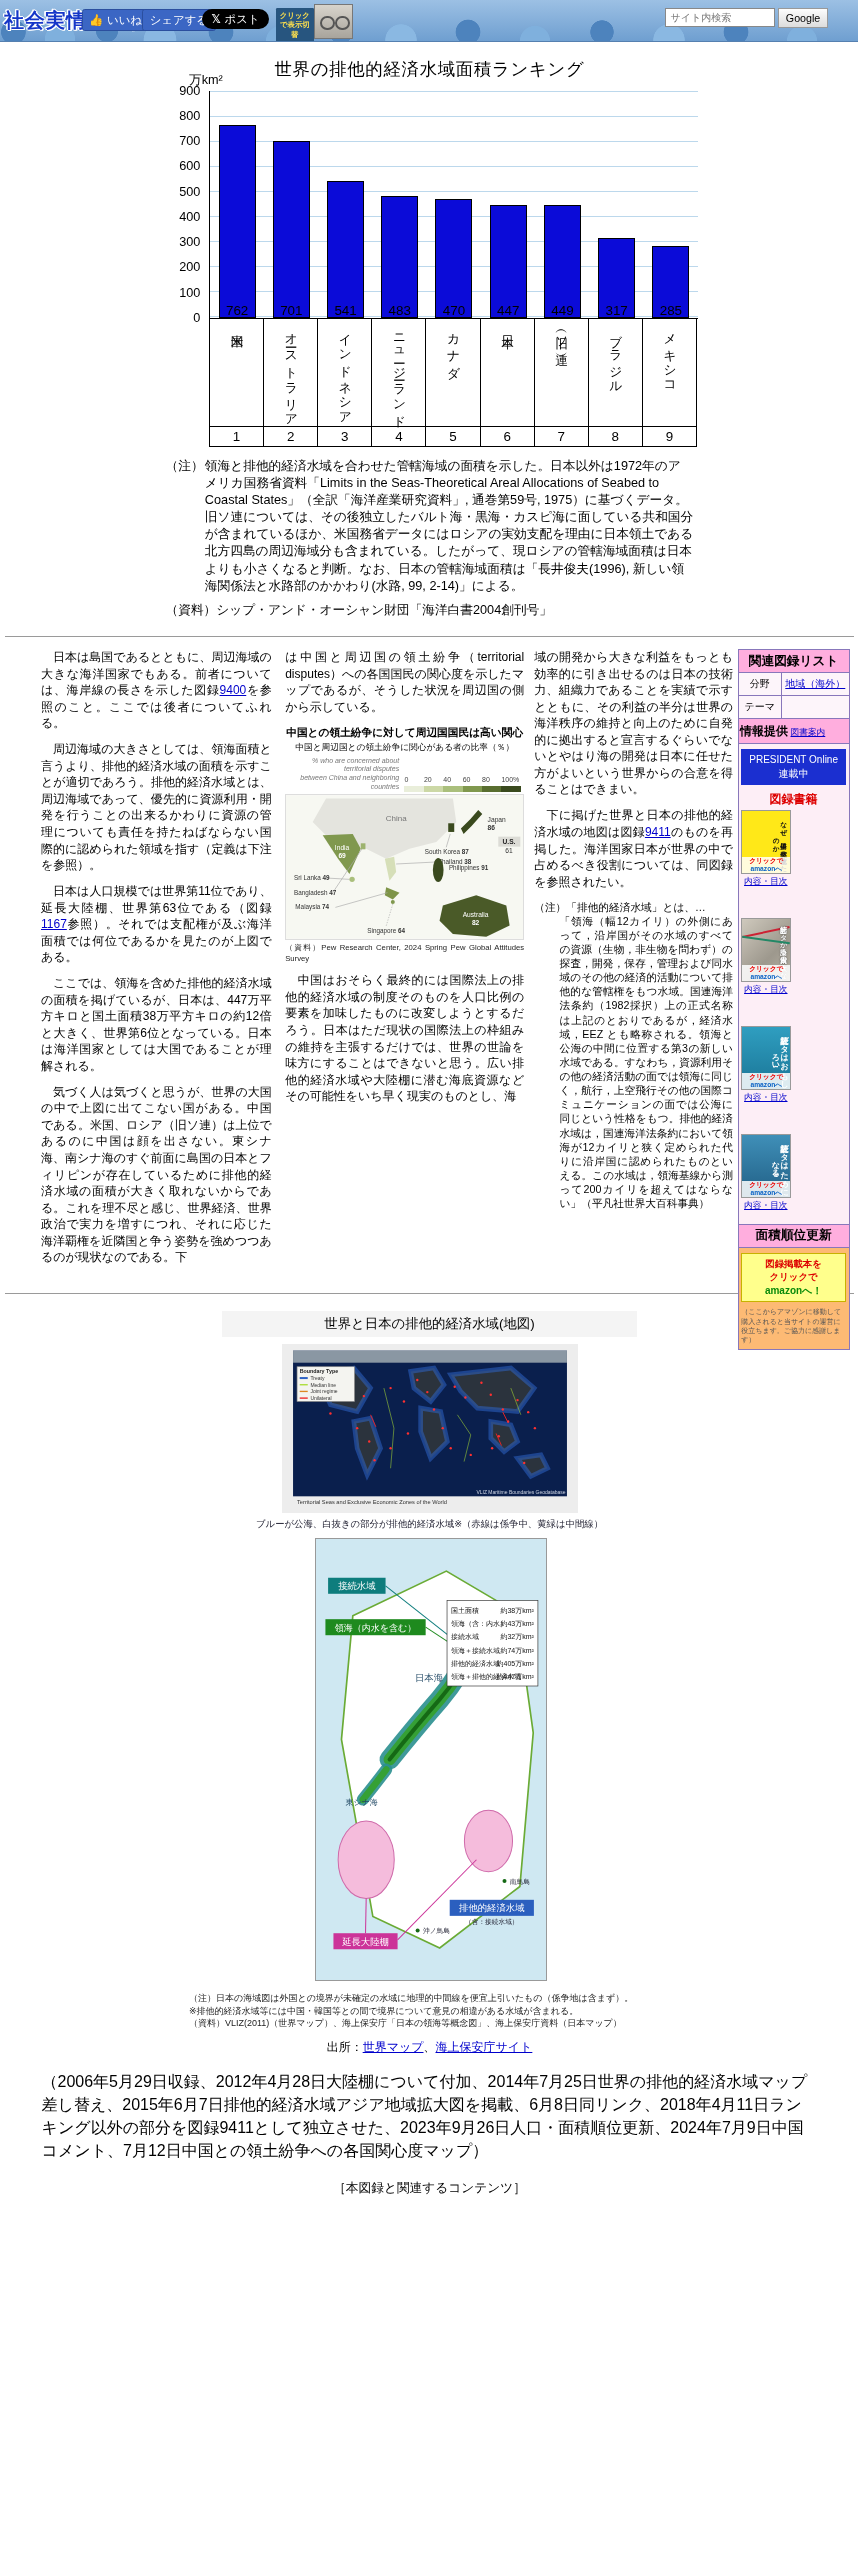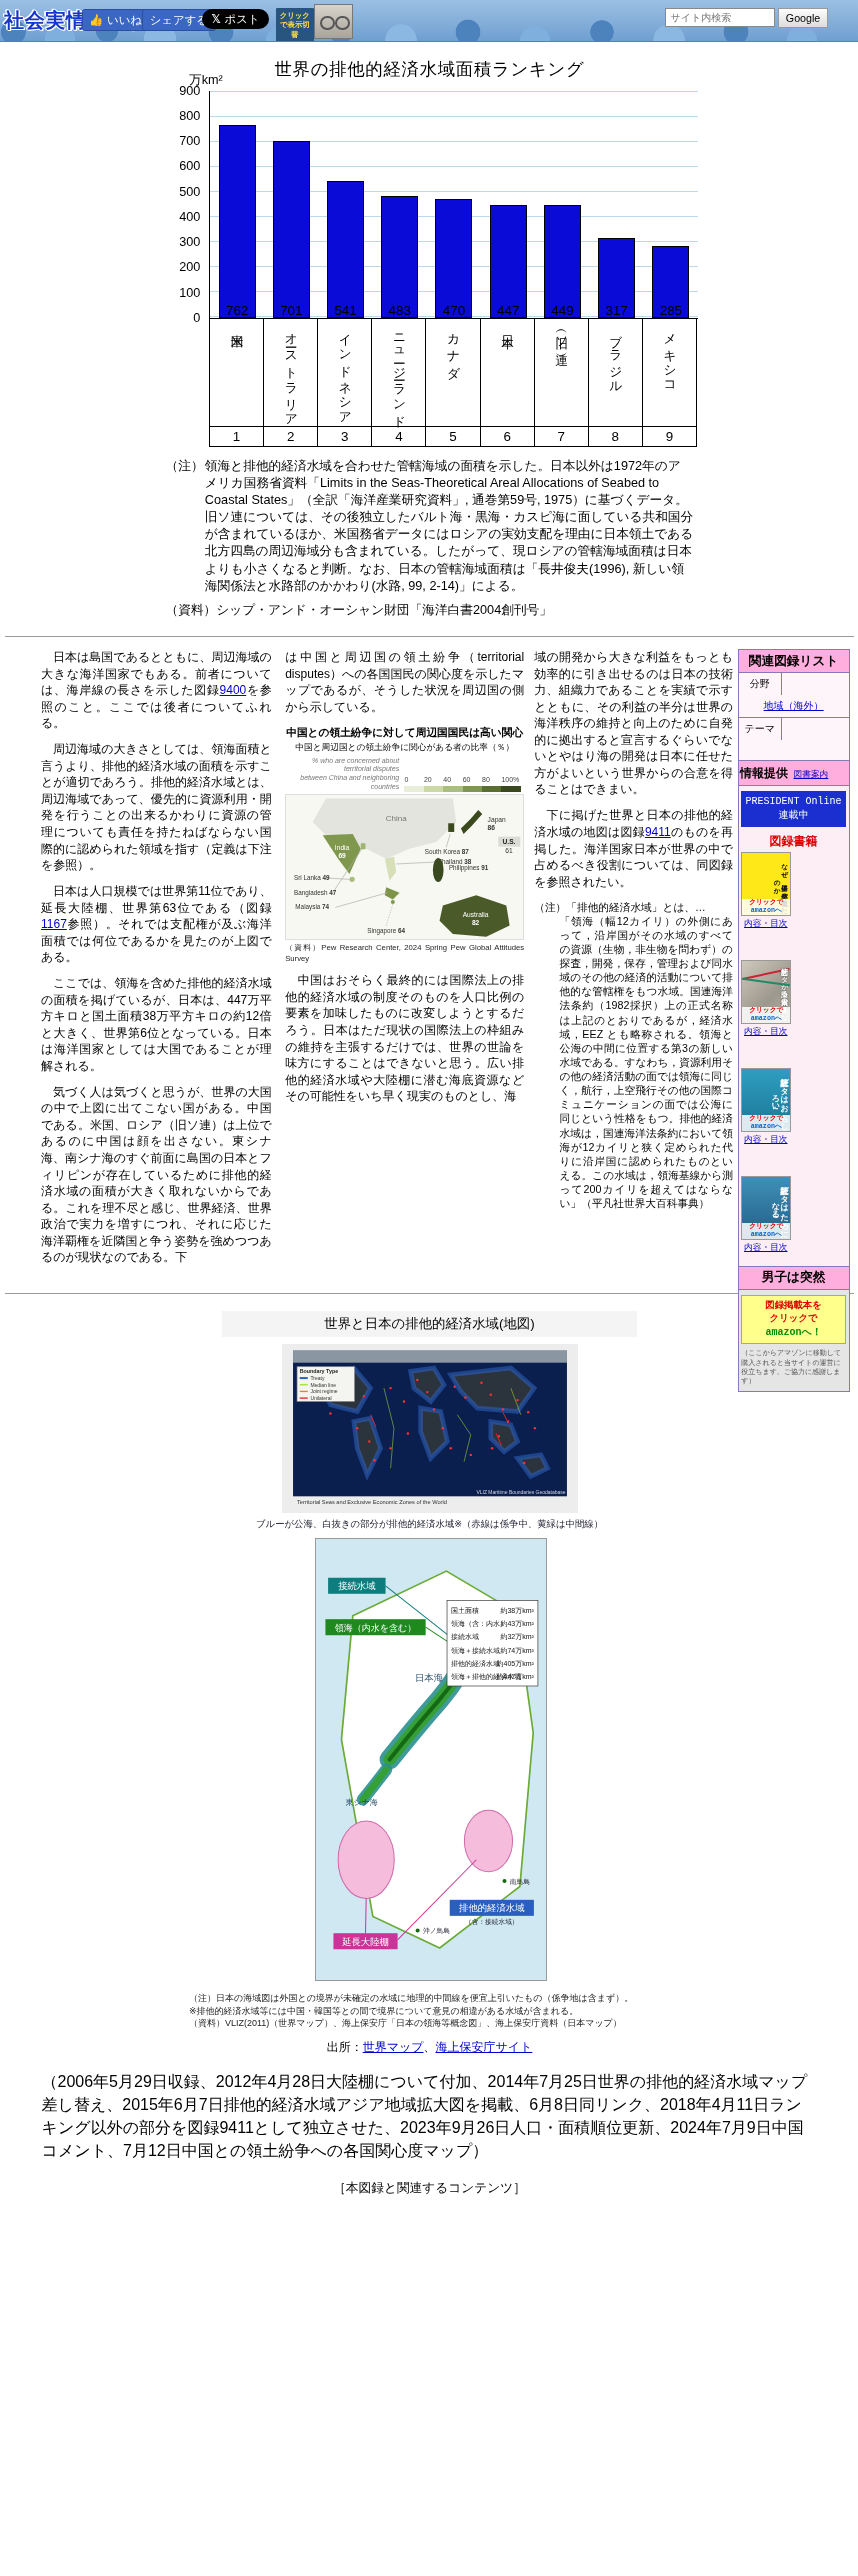--- a/index.html
+++ b/index.html
@@ -81,23 +81,23 @@
   .pew .lcap{font-size:7px;color:#777;font-style:italic;text-align:right;width:114px;line-height:1.25;}
   .pew .lsc{margin-left:5.3px;}
   .pew .lticks{display:flex;font-size:7px;color:#444;}
   .pew .lticks span{width:19.4px;text-align:left;}
   .pew .lbar{display:flex;margin-top:0.7px;}
   .pew .lbar i{width:19.4px;height:6px;display:block;}
   .pew svg{display:block;margin-top:2.7px;border:0.7px solid #ddd;background:#fbfbf8;}
   .pew .cap{font-size:7.7px;margin-top:2.7px;color:#222;}
   
   .side{position:absolute;top:0;right:9.4px;width:112px;font-size:9.4px;}
-  .stable{border:1.3px solid #8877bb;background:#e5e5e5;font-family:Liberation Mono, monospace;}
+  .stable{border:1.3px solid #8877bb;background:#fdba74;}
   .sh{background:#ffaede;text-align:center;font-size:12.7px;font-weight:bold;padding:2.7px 0;border-bottom:0.7px solid #8877bb;}
-  .srow{display:flex;border-bottom:0.7px solid #8877bb;background:#fdf5fa;flex-direction:column;}
+  .srow{display:flex;border-bottom:0.7px solid #8877bb;background:#fdf5fa;}
   .srow .k{width:37px;padding:4px 2.7px;font-size:10px;border-right:0.7px solid #8877bb;text-align:center;}
   .srow .v{flex:1;padding:4px 2.7px;text-align:center;font-size:10px;min-height:12px;}
   .sinfo{background:#ffaede;padding:3.3px 1.3px;border-bottom:0.7px solid #8877bb;}
   .sinfo .t{font-size:12px;font-weight:bold;}
   .sinfo a{font-size:8.7px;}
   .sbody{padding:5.3px 2.7px;background:#fdeef6;}
   .pres{background:#1b2fd0;color:#fff;text-align:center;font-size:10px;padding:4px 1.3px;line-height:1.4;}
   .bookshd{color:#dd0000;font-weight:bold;text-align:center;font-size:12px;margin:5.3px 0 2.7px 0;}
   .bgrid{display:flex;flex-wrap:wrap;justify-content:space-between;gap:24px;}
   .bk{width:49px;margin-bottom:6.7px;text-align:center;}
@@ -408,21 +408,21 @@
           </div>
           <div class="bk">
             <div class="cover cov-b2">
               <span class="vt">統計データはためになる!</span>
               <div class="amz"><span class="c">クリックで</span> <span class="a">amazonへ</span></div>
             </div>
             <div class="lk"><a class="lnk">内容・目次</a></div>
           </div>
         </div>
       </div>
-      <div class="samz">男子は突然</div>
+      <div class="samz">面積順位更新</div>
       <div class="adbox">
         <div class="r">図録掲載本を</div>
         <div class="r">クリックで</div>
         <div class="g">amazonへ！</div>
       </div>
       <div class="adnote">（ここからアマゾンに移動して購入されると当サイトの運営に役立ちます。ご協力に感謝します）</div>
     </div>
   </div>
 </div>
 

